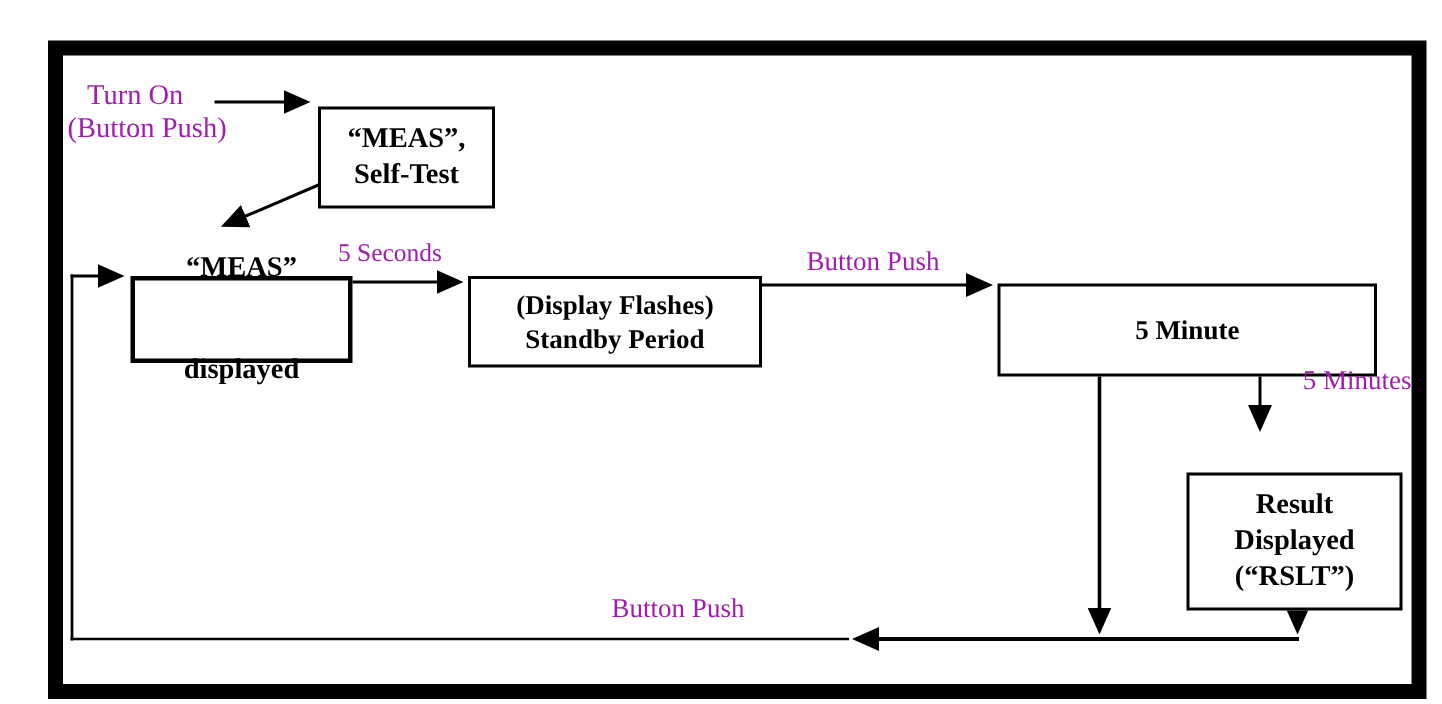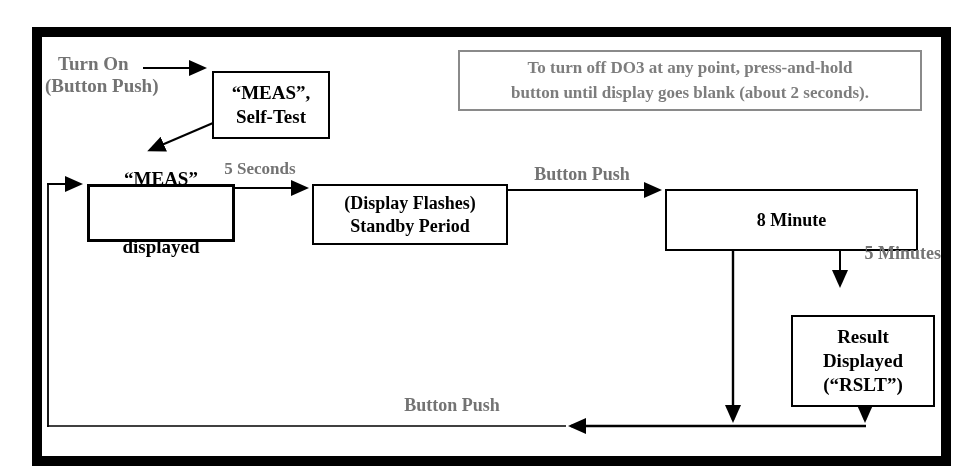--- a/index.html
+++ b/index.html
@@ -58,22 +58,22 @@
     align-items: center;
     justify-content: center;
     text-align: center;
     font-weight: bold;
     font-size: 17px;
     line-height: 1.45;
     z-index: 3;
   }
   .lbl {
     position: absolute;
-    font-weight: bold;
-    color: #737373;
+    font-weight: normal;
+    color: #a21caf;
     z-index: 4;
     white-space: nowrap;
   }
   .turn-on-block { left: 45px; top: 53px; font-size: 19px; line-height: 1.18; }
   .turn-on-block .l1 { display: block; margin-left: 13px; }
   .lbl-3-seconds        { left: 210px; top: 159px; width: 100px; text-align: center; font-size: 17px; }
   .lbl-button-push-top  { left: 524px; top: 164px; width: 116px; text-align: center; font-size: 18px; }
   .lbl-5-minutes        { left: 845px; top: 243px; width: 96px;  text-align: right;  font-size: 18px; }
   .lbl-button-push-btm  { left: 395px; top: 395px; width: 114px; text-align: center; font-size: 18px; }
   svg.connectors {
@@ -113,37 +113,33 @@
   <div class="lbl turn-on-block">
     <span class="l1">Turn On</span>
     <span class="l2">(Button Push)</span>
   </div>
 
   <div class="fbox box-meas-selftest">
     <span>“MEAS”,</span>
     <span>Self-Test</span>
   </div>
 
-  <div class="note-box" style="color:#7d7d7d;">
-    <span>To turn off DO3 at any point, press-and-hold</span>
-    <span>button until display goes blank (about 2 seconds).</span>
-  </div>
 
   <div class="fbox box-meas-displayed">
     <span>“MEAS”</span>
     <span>displayed</span>
   </div>
 
   <div class="fbox box-standby">
     <span>(Display Flashes)</span>
     <span>Standby Period</span>
   </div>
 
   <div class="fbox box-measurement">
-    <span>8 Minute</span>
+    <span>5 Minute</span>
   </div>
 
   <div class="fbox box-result">
     <span>Result</span>
     <span>Displayed</span>
     <span>(“RSLT”)</span>
   </div>
 
   <div class="lbl lbl-3-seconds">5 Seconds</div>
   <div class="lbl lbl-button-push-top">Button Push</div>

